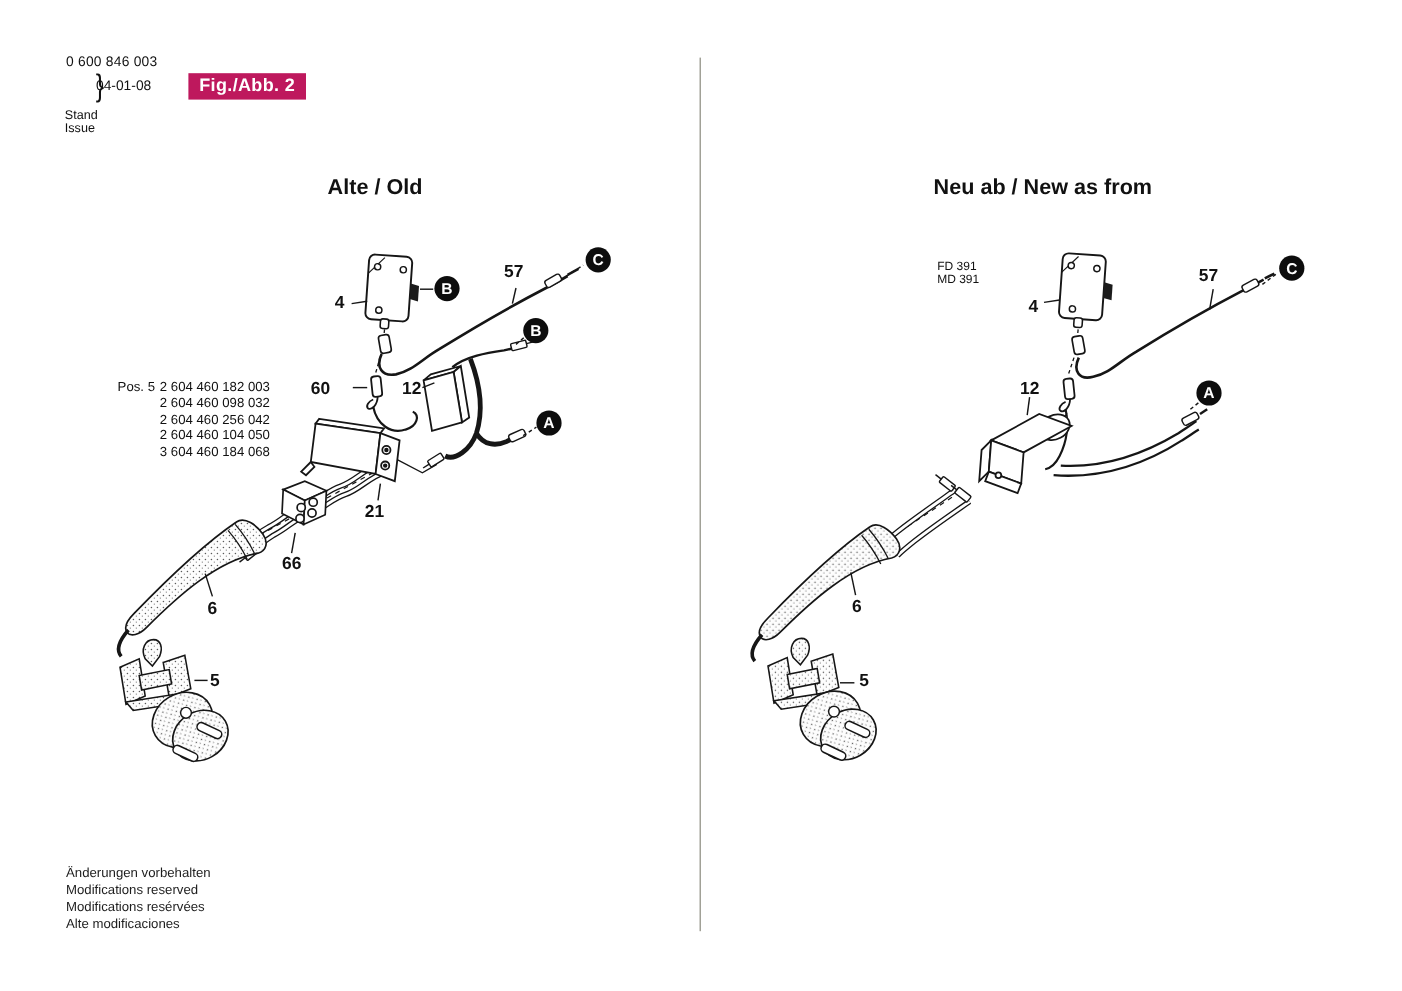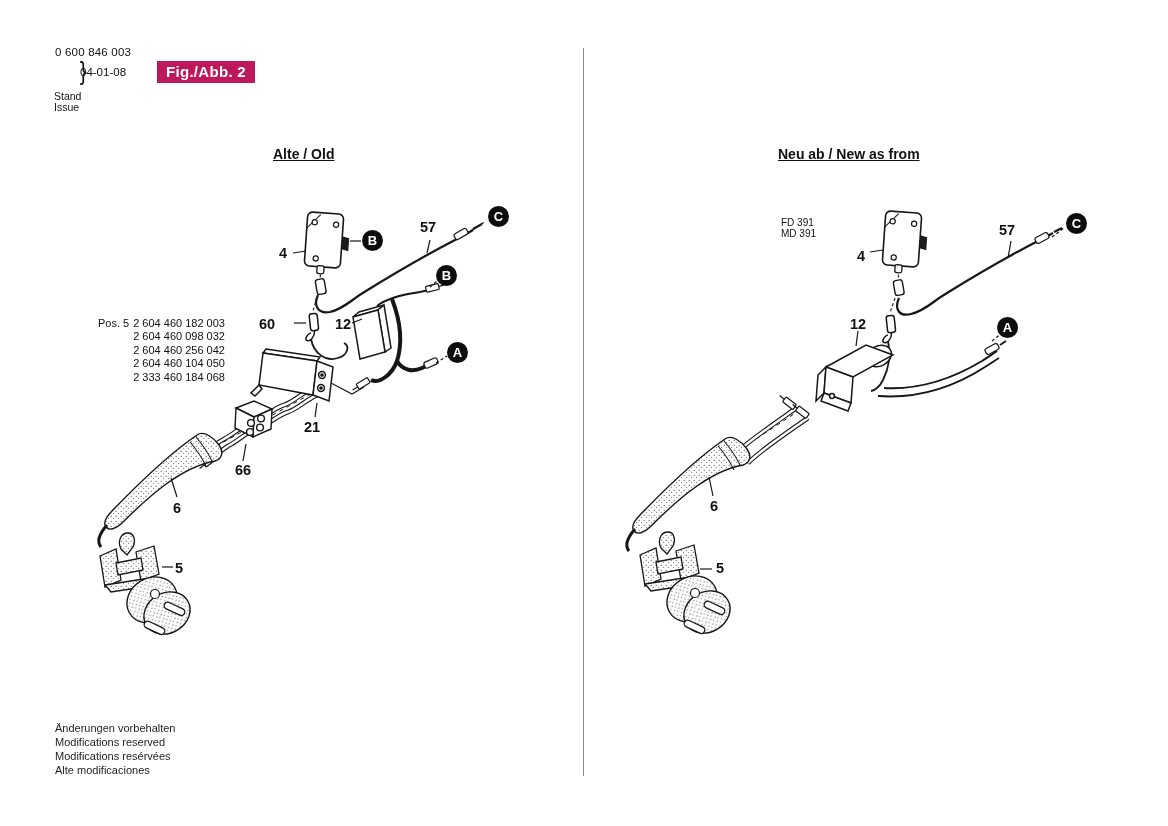--- a/index.html
+++ b/index.html
@@ -6,21 +6,21 @@
   .canvas{position:relative;width:1168px;height:826px;background:#ffffff;
           font-family:"Liberation Sans",sans-serif;color:#111;overflow:hidden;}
   .abs{position:absolute;}
   svg.art{position:absolute;left:0;top:0;}
   .ordernum{font-size:11.5px;letter-spacing:.2px;}
   .standissue{font-size:10.5px;line-height:11px;}
   .brace{font-size:26px;font-weight:400;transform:scaleX(.8);}
   .datecode{font-size:11.5px;}
   .figbox{background:#be185d;color:#fff;font-weight:bold;font-size:15px;
           padding:2px 9px 3px 9px;letter-spacing:.3px;}
-  .paneltitle{font-weight:bold;font-size:14px;text-decoration:underline;}
+  .paneltitle{font-weight:bold;font-size:18px;}
   .partnums{font-size:11px;line-height:13.4px;display:flex;}
   .partnums .col{margin-left:4px;}
   .modelcodes{font-size:10px;line-height:11px;}
   .callout{font-weight:bold;font-size:14.5px;}
   .circle-marker{width:21px;height:21px;border-radius:50%;background:#0d0d0d;color:#fff;
           font-weight:bold;font-size:13px;display:flex;align-items:center;justify-content:center;}
   .footer{font-size:11px;line-height:14px;color:#1d1d1d;}
   .divider{width:1px;background:#8b8b7e;}
 </style>
 </head>
@@ -234,21 +234,21 @@
   <div class="abs paneltitle" style="left:273px;top:146px;">Alte / Old</div>
   <div class="abs paneltitle" style="left:778px;top:146px;">Neu ab / New as from</div>
 
   <div class="abs partnums" style="left:98px;top:317px;">
     <span>Pos. 5</span>
     <div class="col">
       <div>2 604 460 182 003</div>
       <div>2 604 460 098 032</div>
       <div>2 604 460 256 042</div>
       <div>2 604 460 104 050</div>
-      <div>2 333 460 184 068</div>
+      <div>3 604 460 184 068</div>
     </div>
   </div>
 
   <div class="abs modelcodes" style="left:781px;top:217px;">
     <div>FD 391</div>
     <div>MD 391</div>
   </div>
 
   <div class="abs callout" style="left:279px;top:245px;">4</div>
   <div class="abs callout" style="left:420px;top:219px;">57</div>

